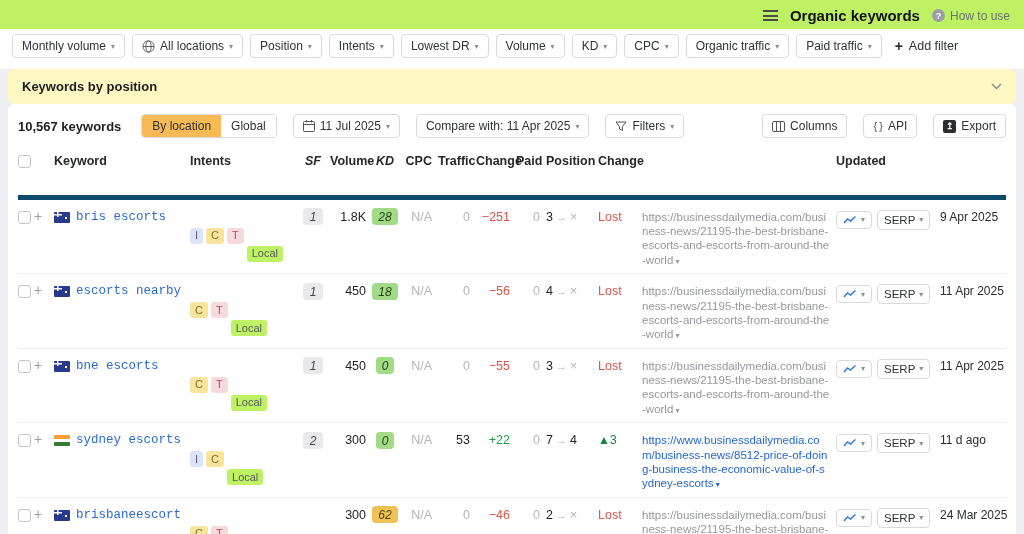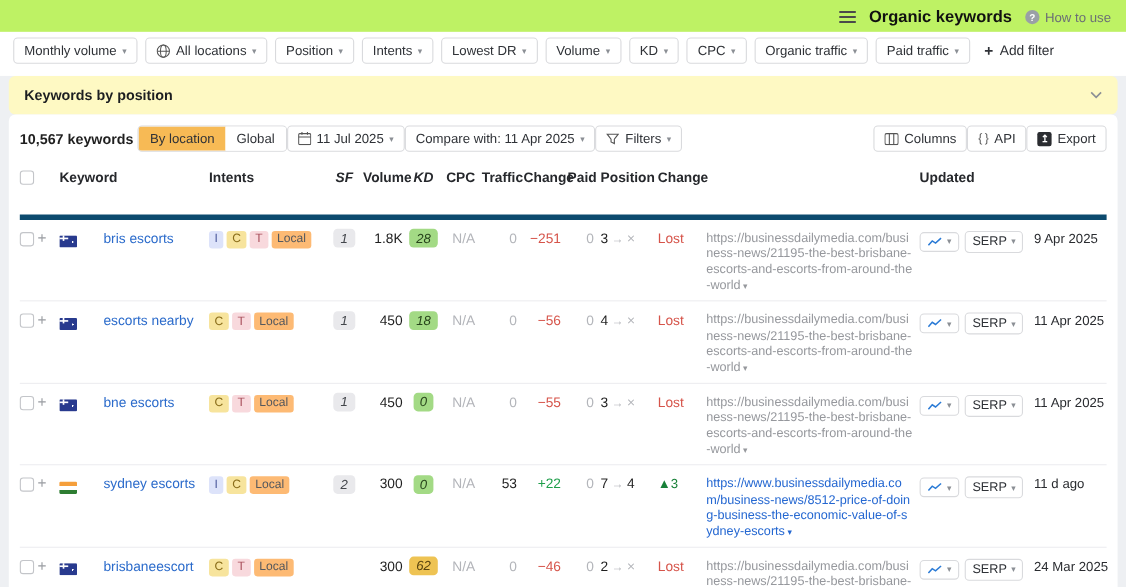--- a/index.html
+++ b/index.html
@@ -48,21 +48,21 @@
     margin:0 8px; background:#fef9c3; border-radius:6px;
     padding:10px 14px; display:flex; align-items:center; justify-content:space-between;
   }
   .section-title { font-weight:bold; font-size:13px; color:#1c1e21; }
   .chev { color:#8b8f95; cursor:pointer; display:flex; }
   
   .main-card {
     margin:0 8px; background:#fff; border-radius:6px 6px 0 0;
     padding:10px 10px 0; overflow:hidden;
   }
-  .toolbar { display:flex; align-items:center; gap:0; margin-bottom:10px; }
+  .toolbar { display:flex; align-items:center; gap:16px; margin-bottom:10px; }
   .kw-count { font-weight:bold; font-size:13px; margin-right:4px; white-space:nowrap; }
   .toggle { display:flex; border:1px solid #d9dadd; border-radius:4px; overflow:hidden; }
   .seg {
     border:none; background:#fff; padding:4px 10px; font-size:12px; color:#2f3237; cursor:pointer;
     font-family:"Liberation Sans", sans-serif;
   }
   .seg.active { background:#f7ba55; }
   .spacer { flex:1; }
   .mini-caret { font-size:8px; color:#8b8f95; }
   
@@ -76,39 +76,39 @@
   .brow { border-bottom:1px solid #ededf0; min-height:60px; padding-top:10px; padding-bottom:6px; }
   .cell { padding-right:6px; font-size:12.5px; line-height:1.25; }
   .c-right { text-align:right; }
   .c-center { text-align:center;font-style:italic; }
   .muted { color:#b3b5ba; }
   .checkbox {
     display:inline-block; width:13px; height:13px; border:1px solid #c3c5c9; border-radius:3px;
     background:#fff; cursor:pointer; margin-top:1px;
   }
   .plus-icon { color:#9a9da2; font-size:14px; cursor:pointer; line-height:13px; }
-  .kw { display:flex; align-items:flex-end; gap:24px; }
+  .kw { display:flex; align-items:center; gap:6px;font-family:Liberation Mono, monospace; }
   .flag { display:inline-block; width:16px; height:11px; border-radius:1px; flex:none; }
   .flag-au {
     background:
       linear-gradient(#fff,#fff) no-repeat 3px 0 / 1.5px 5px,
       linear-gradient(#fff,#fff) no-repeat 0 2px / 8px 1.5px,
       radial-gradient(circle at 12px 6px, #fff 0.8px, transparent 1px),
       #283a8e;
   }
   .flag-in { background:linear-gradient(180deg,#f59f3b 0 34%,#fff 34% 66%,#2e7d32 66%); }
   .kw-link { color:#2b6bcb; text-decoration:none; font-size:12.5px; cursor:pointer; white-space:nowrap; }
   .intents { display:flex; gap:3px; align-items:center; flex-wrap:nowrap; }
   .intent {
     font-size:11px; border-radius:3px; padding:1.5px 5px; line-height:1.2; white-space:nowrap;
   }
   .intent-i { background:#dde3fa; color:#4f5d9e; }
   .intent-c { background:#f7e49d; color:#8a6d1a; }
   .intent-t { background:#f8d9dd; color:#a8505c; }
-  .intent-local { background:#fdba74; color:#55585d; }
+  .intent-local { background:#bef264; color:#55585d;margin-top:36px; }
   .sf-badge { background:#e9e9ec; border-radius:4px; padding:1.5px 7px; font-size:12px; color:#44474c; }
   .kd-badge { border-radius:4px; padding:1.5px 6px; font-size:12px; }
   .kd-green { background:#a3da85; color:#27431b; }
   .kd-orange { background:#eec353; color:#58430f; }
   .neg { color:#d6544a; }
   .pos { color:#1e9e4a; }
   .pos-cell .pos-arrow { color:#b3b5ba; padding:0 3px; font-size:11px; }
   .lost { color:#d6544a; font-size:12.5px; }
   .gain { color:#188038; font-size:12px; }
   .url { font-size:11.5px; line-height:1.25; word-break:break-all; cursor:pointer; }

